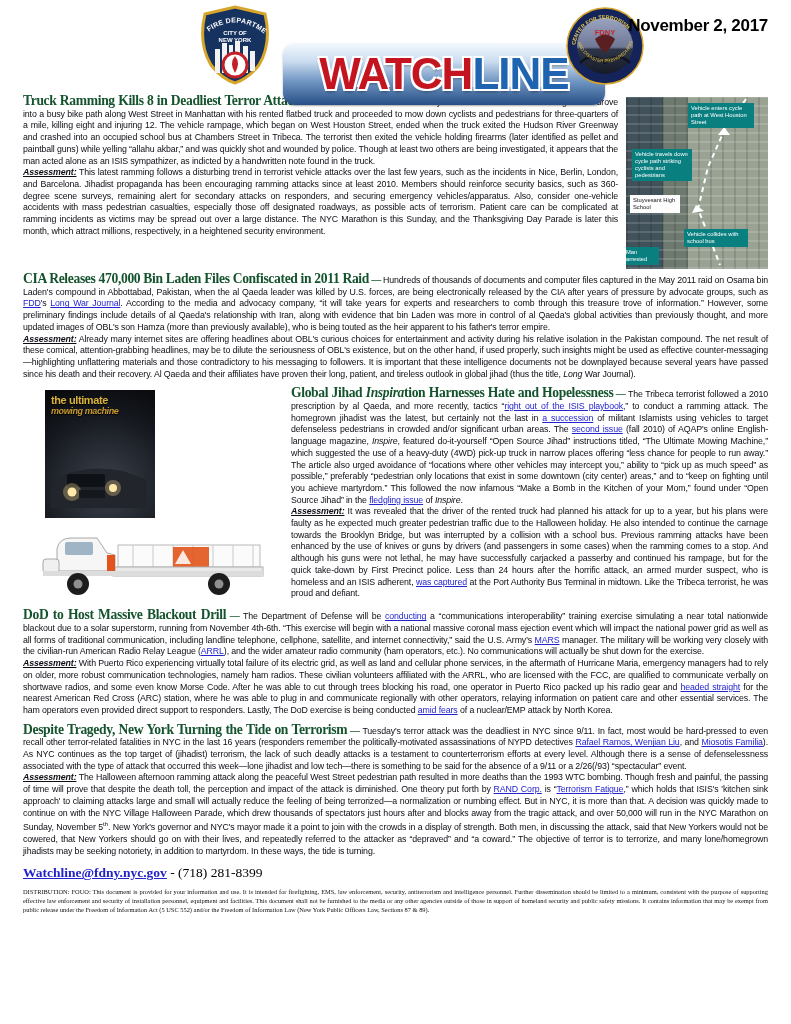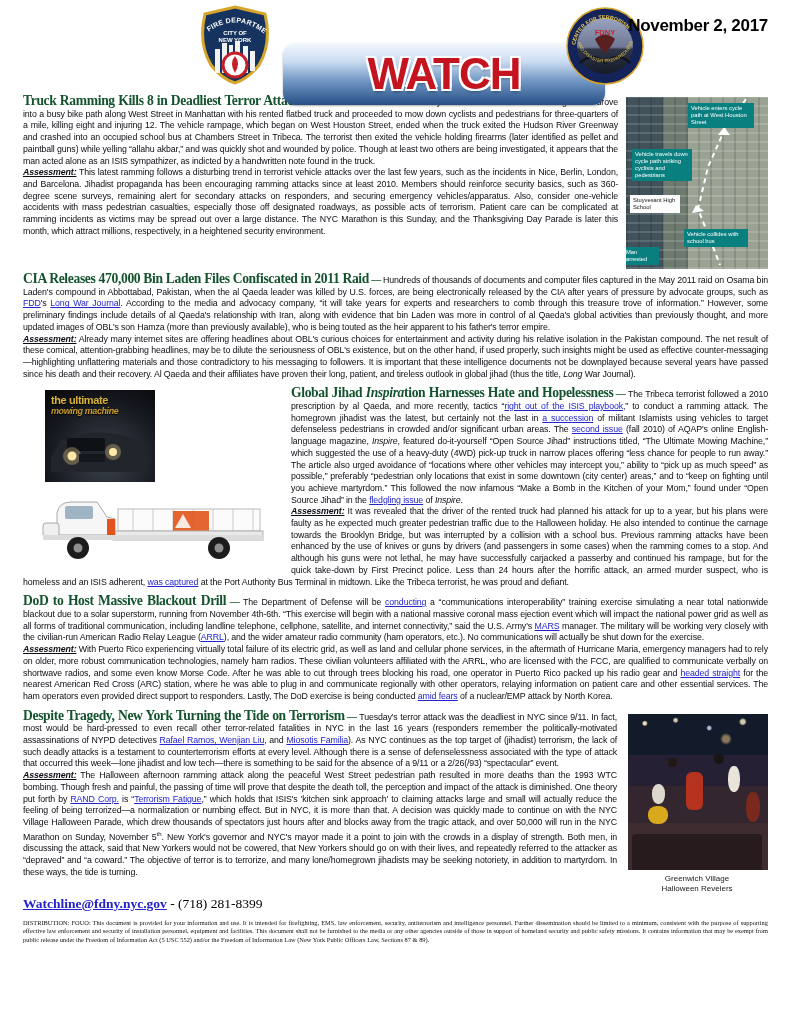--- a/index.html
+++ b/index.html
@@ -45,21 +45,21 @@
     letter-spacing:0;padding:2px 3px;text-align:left;}
   .map-label.white{background:#fdfdfd;color:#15151a;}
   .ml0{left:62px;top:6px;width:66px;}
   .ml1{left:6px;top:52px;width:60px;}
   .ml2{left:4px;top:98px;width:50px;}
   .ml3{left:58px;top:132px;width:64px;}
   .ml4{left:-3px;top:150px;width:36px;}
 
   
   .fig-left{float:left;width:258px;margin:3px 10px 2px 0;}
-  .cover{width:110px;height:92px;margin-left:22px;position:relative;overflow:hidden;
+  .cover{width:110px;height:128px;margin-left:22px;position:relative;overflow:hidden;
     background:radial-gradient(circle at 55% 75%, #3c424c 0%, #14171d 65%, #07080b 100%);}
   .cover-title{position:absolute;left:6px;top:5px;color:#d8b23a;font-weight:bold;font-size:11px;
     line-height:11px;letter-spacing:-.4px;text-shadow:0 1px 1px #000;}
   .cover-title .l2{font-size:9px;color:#c79a2e;font-style:italic;}
   .wtruck{margin-top:7px;}
 
   
   .fig-hw{float:right;width:142px;margin:4px 0 2px 9px;}
   .hw{width:140px;height:156px;position:relative;overflow:hidden;margin-left:2px;
     background:
@@ -101,20 +101,21 @@
             <rect x="50" y="41" width="5" height="27"></rect>
               <rect x="57" y="46" width="5" height="20"></rect>
           </g>
           <circle cx="42" cy="60" r="12" fill="#fff" stroke="#c32027" stroke-width="3"></circle>
           <path d="M42 51 q6 7 0 17 q-6 -10 0 -17" fill="#c32027"></path>
         </svg>
       </div>
 
       <div class="masthead">
         <span class="mh-watch">WATCH</span>
+          <span class="mh-line">LINE</span>
       </div>
 
       <div class="seal">
         <svg width="78" height="78" viewBox="0 0 78 78">
           <defs>
             <linearGradient id="sealsky" x1="0" y1="0" x2="0" y2="1">
               <stop offset="0" stop-color="#9aa3c0"></stop>
                 <stop offset=".52" stop-color="#6f7894"></stop>
               <stop offset=".56" stop-color="#2e3547"></stop>
                 <stop offset="1" stop-color="#151a26"></stop>
@@ -222,36 +223,20 @@
       <p class="para">
         <span class="headline"><span>DoD to Host Massive Blackout Drill</span><span class="dash"> — </span></span><span><span>The Department of Defense will be </span><a href="#" class="lnk">conducting</a><span> a “communications interoperability” training exercise simulating a near total nationwide blackout due to a solar superstorm, running from November 4th-6th. “This exercise will begin with a national massive coronal mass ejection event which will impact the national power grid as well as all forms of traditional communication, including landline telephone, cellphone, satellite, and internet connectivity,” said the U.S. Army's </span><a href="#" class="lnk">MARS</a><span> manager. The military will be working very closely with the civilian-run American Radio Relay League (</span><a href="#" class="lnk">ARRL</a><span>), and the wider amateur radio community (ham operators, etc.).  No communications will actually be shut down for the exercise.</span></span>
       </p>
       <p class="para">
         <span class="assess-label">Assessment:</span>
         <span><span>With Puerto Rico experiencing virtually total failure of its electric grid, as well as land and cellular phone services, in the aftermath of Hurricane Maria, emergency managers had to rely on older, more robust communication technologies, namely ham radios. These civilian volunteers affiliated with the ARRL, who are licensed with the FCC, are qualified to communicate verbally on shortwave radios, and some even know Morse Code.  After he was able to cut through trees blocking his road, one operator in Puerto Rico packed up his radio gear and </span><a href="#" class="lnk">headed straight</a><span> for the nearest American Red Cross (ARC) station, where he was able to plug in and communicate regionally with other operators, relaying information on patient care and other essential services. The ham operators even provided direct support to responders. Lastly, The DoD exercise is being conducted </span><a href="#" class="lnk">amid fears</a><span> of a nuclear/EMP attack by North Korea.</span></span>
       </p>
     </section>
 
     <section class="article">
-      <figure class="fig-hw">
-        <div class="hw">
-          <div class="blob" style="left:58px;top:58px;width:17px;height:38px;background:#b5321f;border-radius:6px;"></div>
-          <div class="blob" style="left:24px;top:70px;width:13px;height:20px;background:#ddd8ce;"></div>
-          <div class="blob" style="left:20px;top:92px;width:20px;height:18px;background:#d8a91c;"></div>
-          <div class="blob" style="left:100px;top:52px;width:12px;height:26px;background:#e8e4da;"></div>
-          <div class="blob" style="left:86px;top:40px;width:10px;height:10px;background:#1a1512;"></div>
-          <div class="blob" style="left:40px;top:44px;width:9px;height:9px;background:#201813;"></div>
-          <div class="blob" style="left:118px;top:78px;width:14px;height:30px;background:#7a2a1c;"></div>
-          <div class="blob" style="left:4px;top:120px;width:130px;height:40px;background:rgba(20,14,12,.55);border-radius:4px;"></div>
-        </div>
-        <figcaption class="hw-cap">
-          <div>Greenwich Village</div>
-          <div>Halloween Revelers</div>
-        </figcaption>
-      </figure>
       <p class="para">
         <span class="headline"><span>Despite Tragedy, New York Turning the Tide on Terrorism</span><span class="dash"> — </span></span><span><span>Tuesday's terror attack was the deadliest in NYC since 9/11. In fact, most would be hard-pressed to even recall other terror-related fatalities in NYC in the last 16 years (responders remember the politically-motivated assassinations of NYPD detectives </span><a href="#" class="lnk">Rafael Ramos, Wenjian Liu</a><span>, and </span><a href="#" class="lnk">Miosotis Familia</a><span>). As NYC continues as the top target of (jihadist) terrorism, the lack of such deadly attacks is a testament to counterterrorism efforts at every level. Although there is a sense of defenselessness associated with the type of attack that occurred this week—lone jihadist and low tech—there is something to be said for the absence of a 9/11 or a 2/26(/93) “spectacular” event.</span></span>
       </p>
       <p class="para">
         <span class="assess-label">Assessment:</span>
         <span><span>The Halloween afternoon ramming attack along the peaceful West Street pedestrian path resulted in more deaths than the 1993 WTC bombing. Though fresh and painful, the passing of time will prove that despite the death toll, the perception and impact of the attack is diminished.  One theory put forth by </span><a href="#" class="lnk">RAND Corp.</a><span> is “</span><a href="#" class="lnk">Terrorism Fatigue</a><span>,” which holds that ISIS's 'kitchen sink approach' to claiming attacks large and small will actually reduce the feeling of being terrorized—a normalization or numbing effect. But in NYC, it is more than that. A decision was quickly made to continue on with the NYC Village Halloween Parade, which drew thousands of spectators just hours after and blocks away from the tragic attack, and over 50,000 will run in the NYC Marathon on Sunday, November 5</span><span class="sup">th</span><span>.  New York's governor and NYC's mayor made it a point to join with the crowds in a display of strength.  Both men, in discussing the attack, said that New Yorkers would not be cowered, that New Yorkers should go on with their lives, and repeatedly referred to the attacker as “depraved” and “a coward.” The objective of terror is to terrorize, and many lone/homegrown jihadists may be seeking notoriety, in addition to martyrdom. In these ways, the tide is turning.</span></span>
       </p>
     </section>
 
     <div class="contact">

